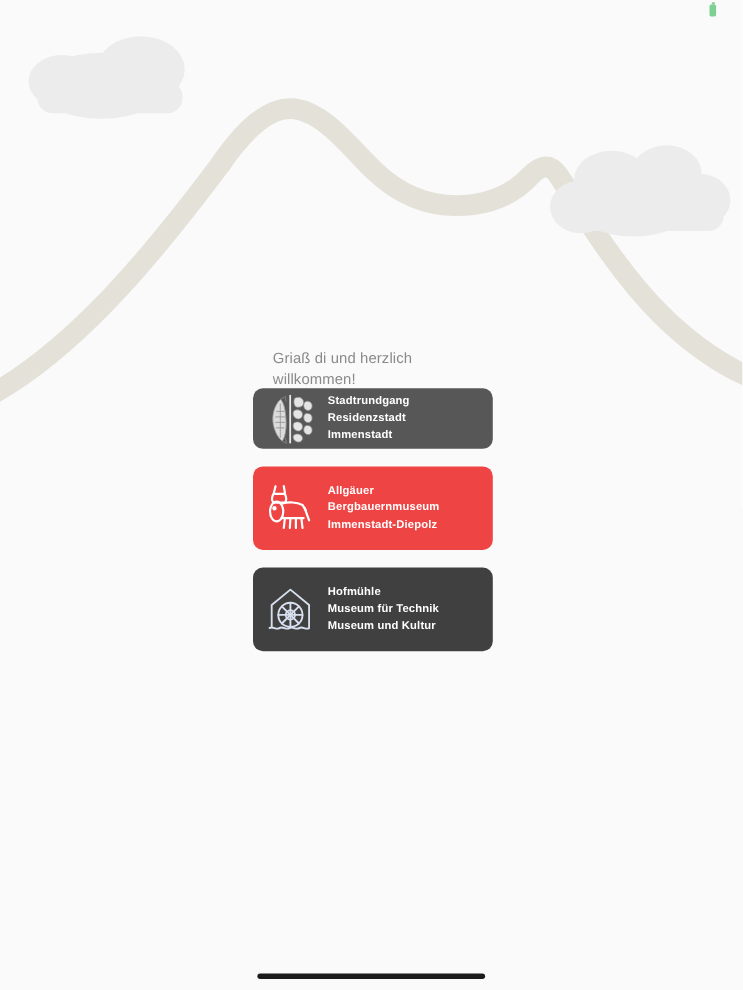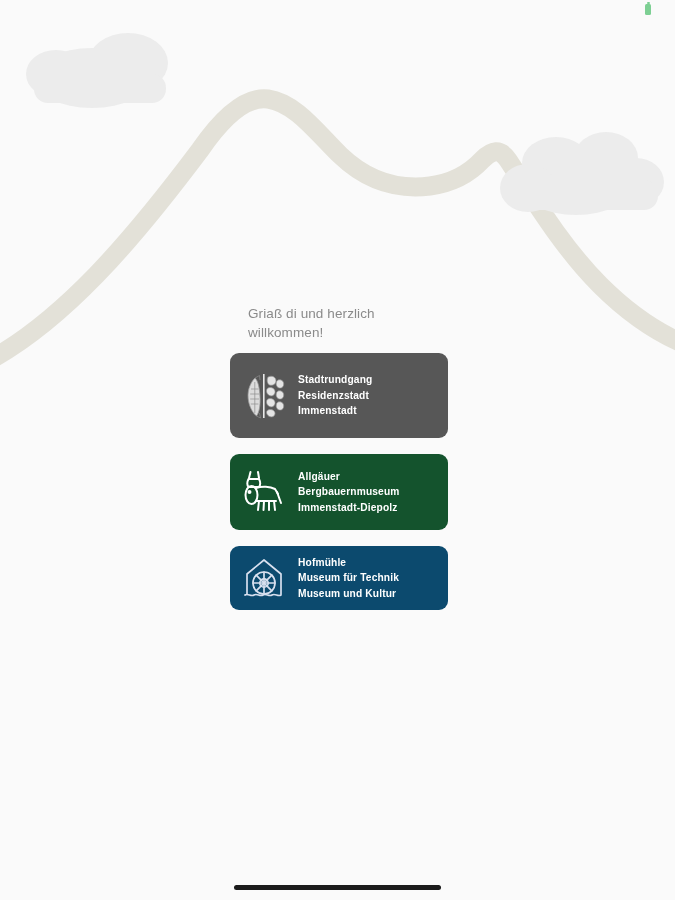--- a/index.html
+++ b/index.html
@@ -63,21 +63,21 @@
     position: absolute;
     top: 0; left: 0;
     width: 675px;
     height: 900px;
     z-index: 20;
   }
 
   .greeting {
     position: absolute;
     left: 248px;
-    top: 304px;
+    top: 316px;
     width: 200px;
     font-size: 13.5px;
     line-height: 19px;
     color: #8a8a8a;
     letter-spacing: 0.1px;
     white-space: pre-line;
   }
 
   .menu {
     position: absolute;
@@ -89,23 +89,23 @@
   .menu-card {
     position: relative;
     display: flex;
     align-items: center;
     width: 218px;
     border-radius: 9px;
     margin-bottom: 16px;
     cursor: pointer;
     overflow: hidden;
   }
-  .menu-card.card-0 { height: 85px; background: #575757; }
-  .menu-card.card-1 { height: 76px; background: #14532d; }
-  .menu-card.card-2 { height: 64px; background: #0c4a6e; }
+  .menu-card.card-0 { height: 55px; background: #575757; }
+  .menu-card.card-1 { height: 76px; background: #ef4444; }
+  .menu-card.card-2 { height: 76px; background: #404040; }
 
   .card-icon {
     flex: 0 0 auto;
     width: 68px;
     height: 100%;
     display: flex;
     align-items: center;
     justify-content: center;
   }
   .card-icon svg { display: block; }

